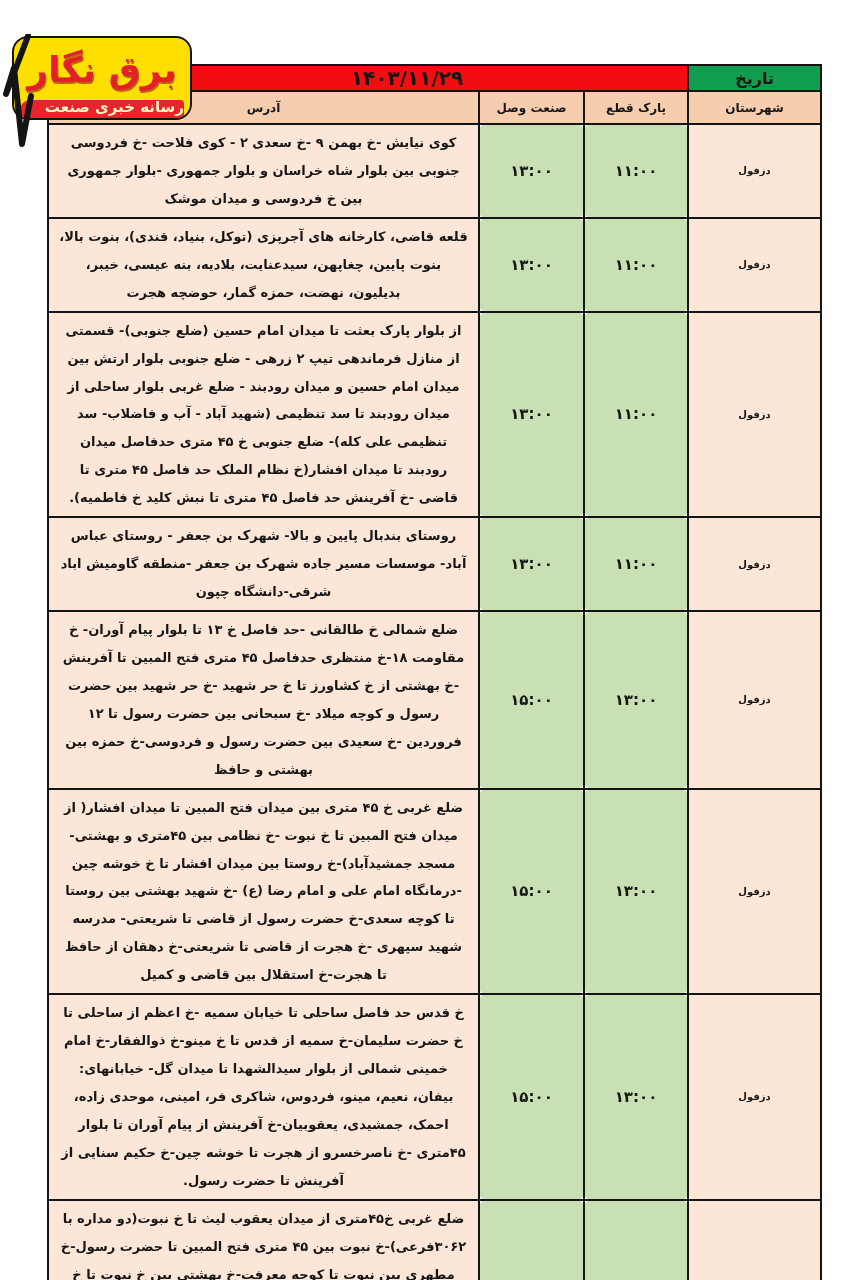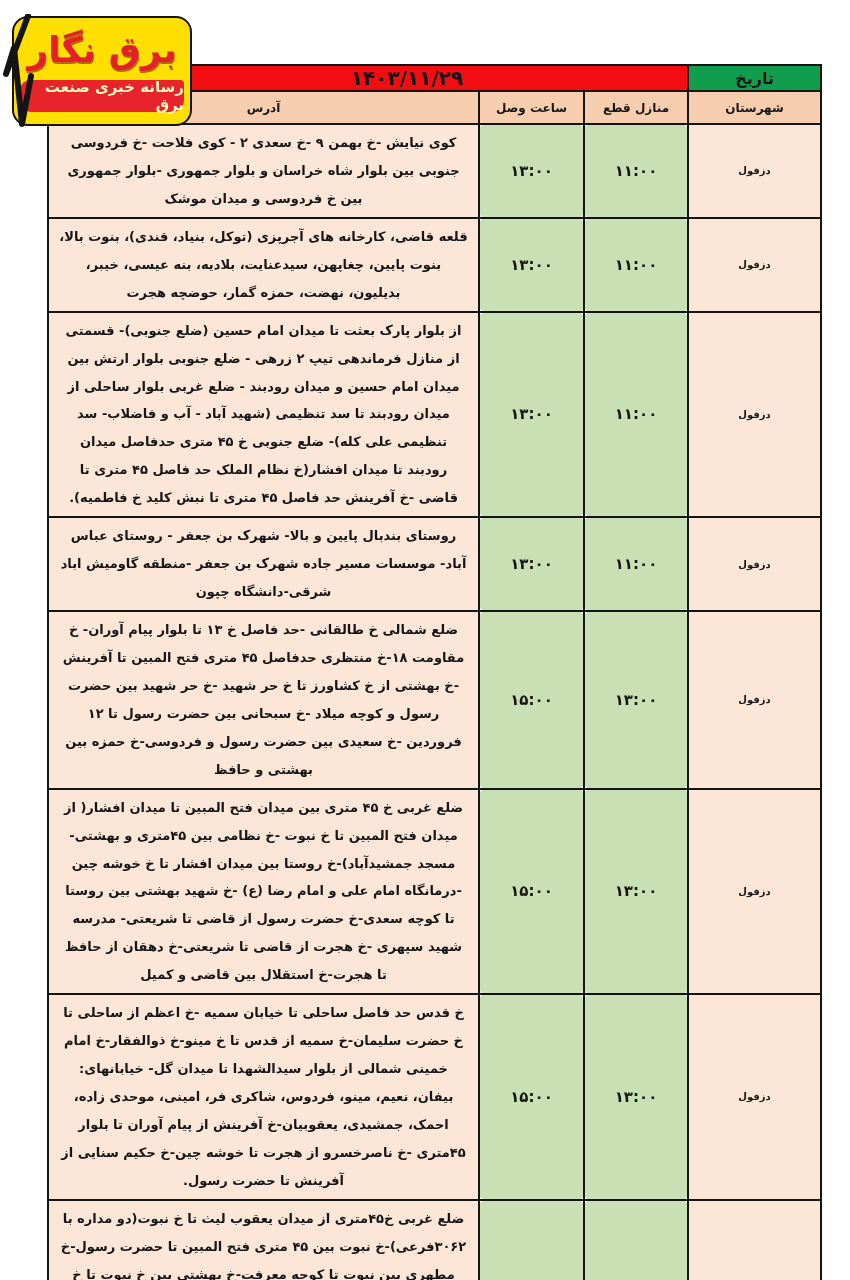--- a/index.html
+++ b/index.html
@@ -58,21 +58,21 @@
   tbody tr:nth-child(3){height:160px;}
   tbody tr:nth-child(4){height:60px;}
   tbody tr:nth-child(5){height:135px;}
   tbody tr:nth-child(6){height:160px;}
   tbody tr:nth-child(7){height:138px;}
   tbody tr:nth-child(8){height:162px;}
   tbody tr:nth-child(9){height:135px;}
 
   
   .logo{
-    position:absolute;top:16px;left:0;width:192px;height:110px;z-index:5;
+    position:absolute;top:36px;left:0;width:192px;height:84px;z-index:5;
     direction:rtl;
   }
   .logo .pulse{
     position:absolute;left:0;top:-2px;width:36px;height:116px;z-index:7;
   }
   .logo-box{
     position:absolute;left:12px;right:0;top:0;bottom:0;
     background:var(--logo-yellow);
     border:2px solid #141414;
     border-radius:16px;
@@ -105,22 +105,22 @@
       <col style="width:105px">
       <col style="width:431px">
     </colgroup>
     <thead>
       <tr>
         <td class="date-label">تاریخ</td>
         <td class="date-bar" colspan="3">۱۴۰۳/۱۱/۲۹</td>
       </tr>
       <tr>
         <th class="colhead">شهرستان</th>
-        <th class="colhead">منازل قطع</th>
-        <th class="colhead">ساعت وصل</th>
+        <th class="colhead">پارک قطع</th>
+        <th class="colhead">صنعت وصل</th>
         <th class="colhead">آدرس</th>
       </tr>
     </thead>
     <tbody>
         <tr>
       <td class="city">دزفول</td>
       <td class="time off">۱۱:۰۰</td>
       <td class="time on">۱۳:۰۰</td>
       <td class="addr">کوی نیایش -خ بهمن ۹ -خ سعدی ۲ - کوی فلاحت -خ فردوسی جنوبی بین بلوار شاه خراسان و بلوار جمهوری -بلوار جمهوری بین خ فردوسی و میدان موشک</td>
     </tr>

